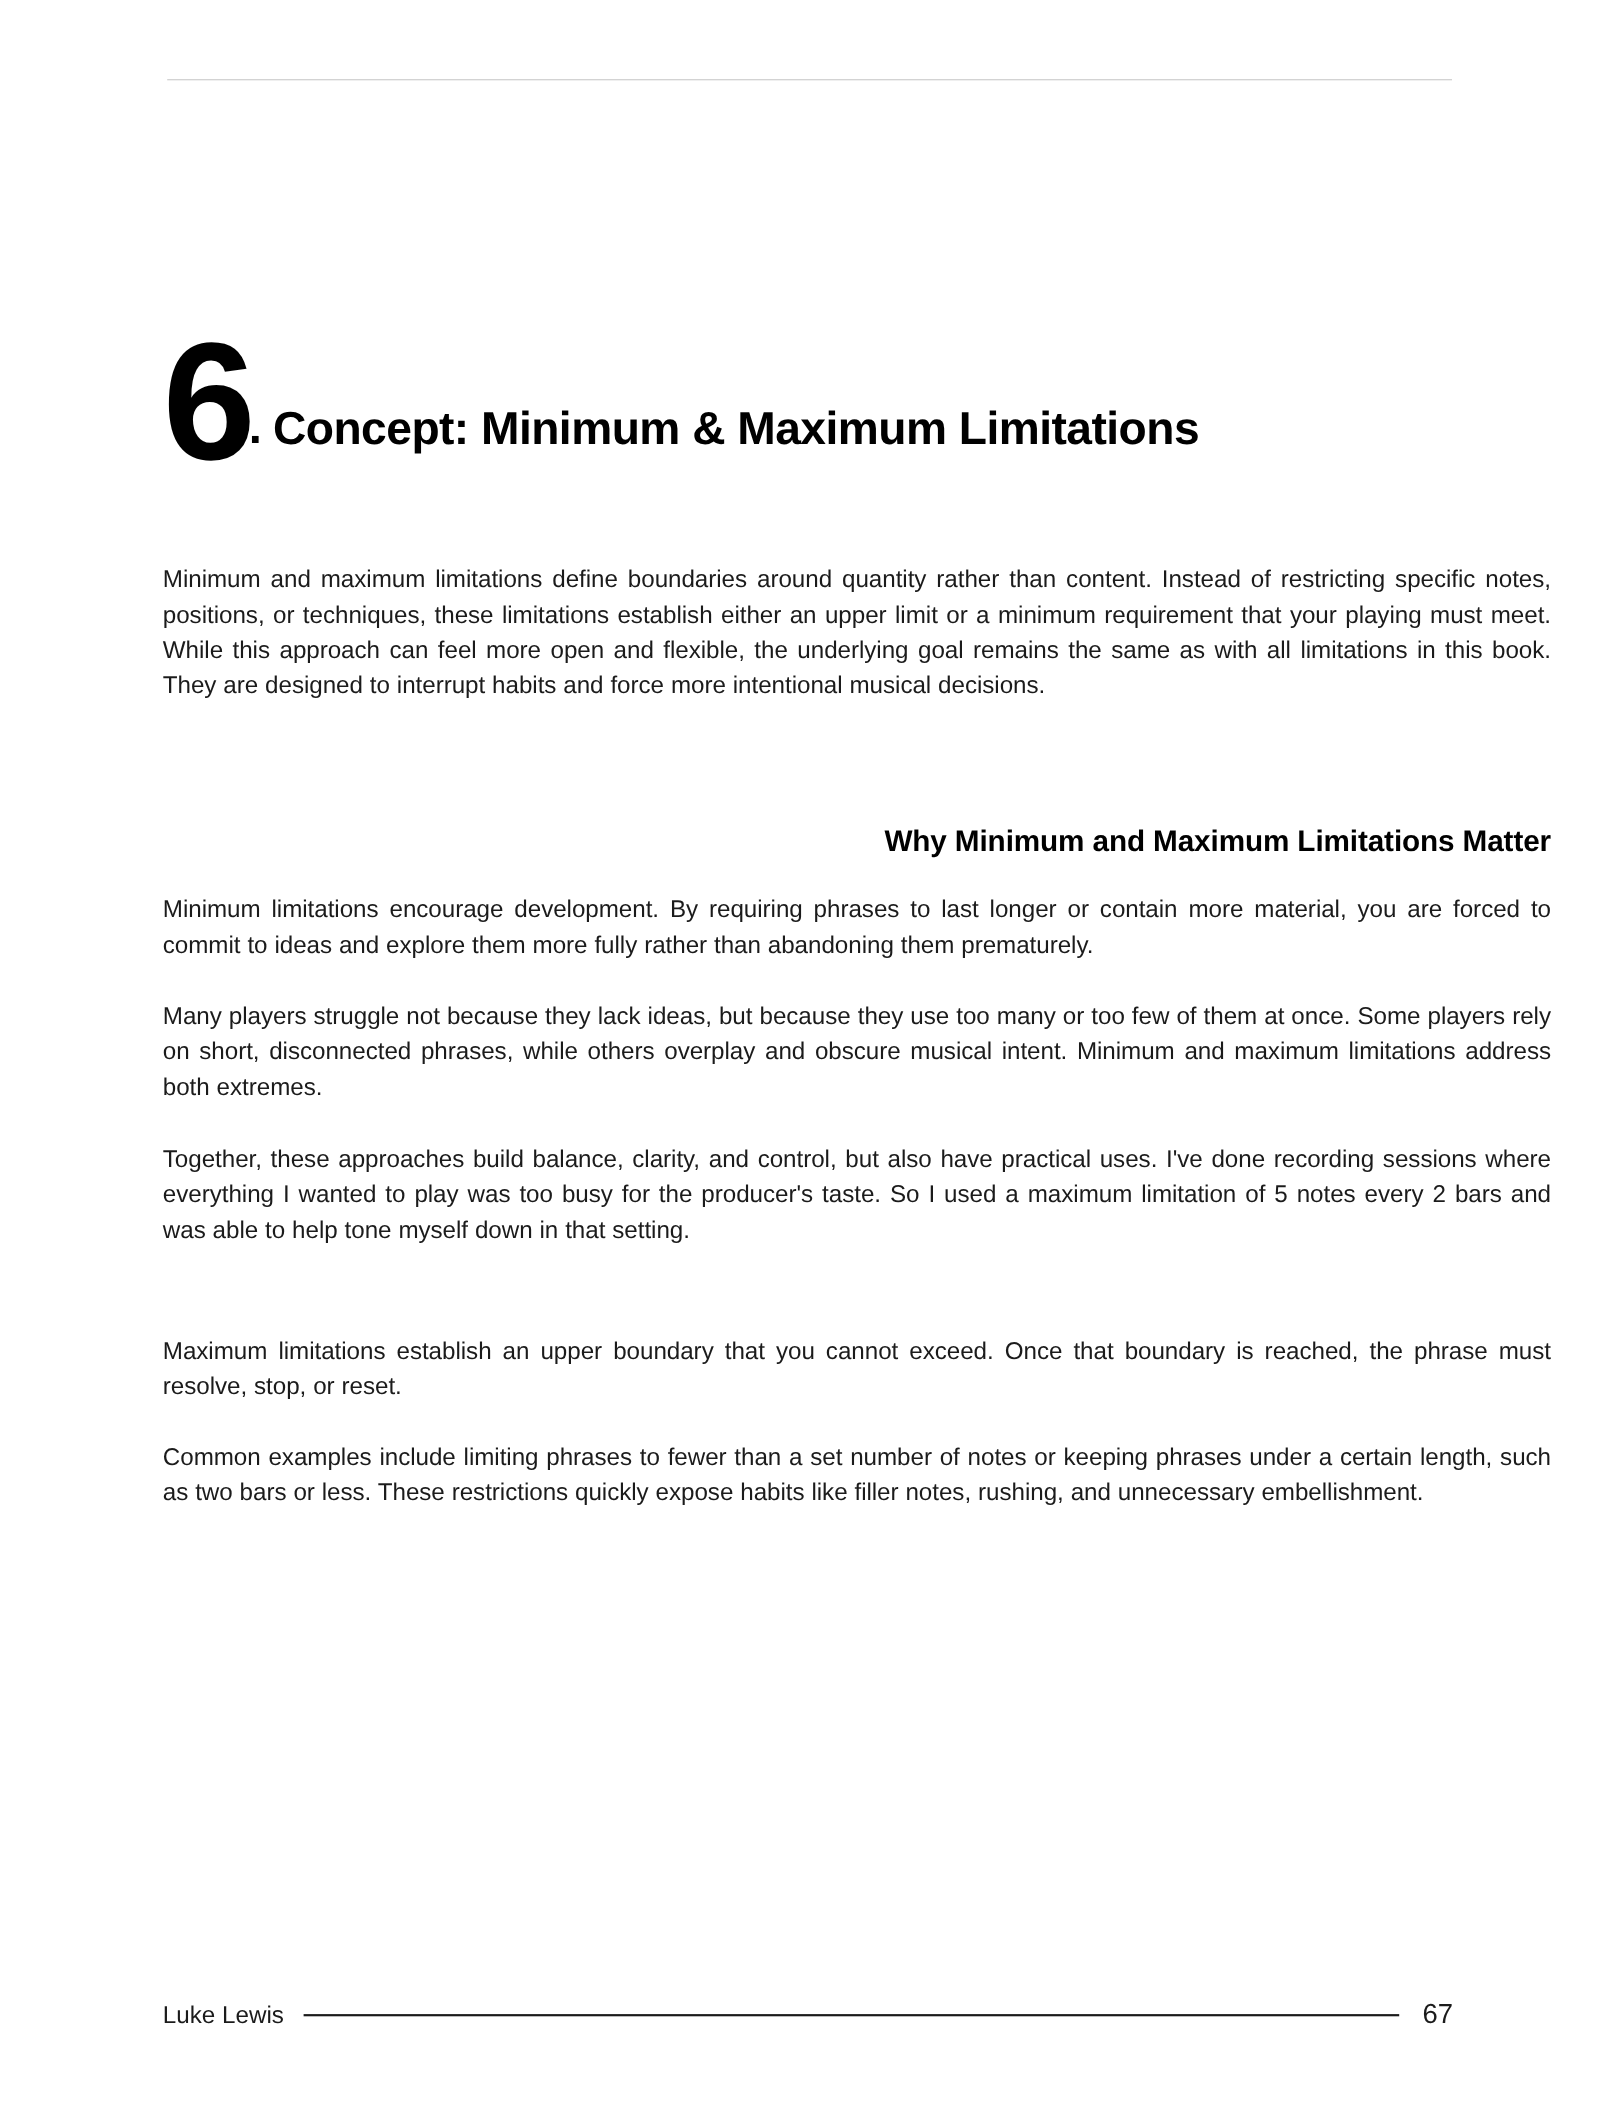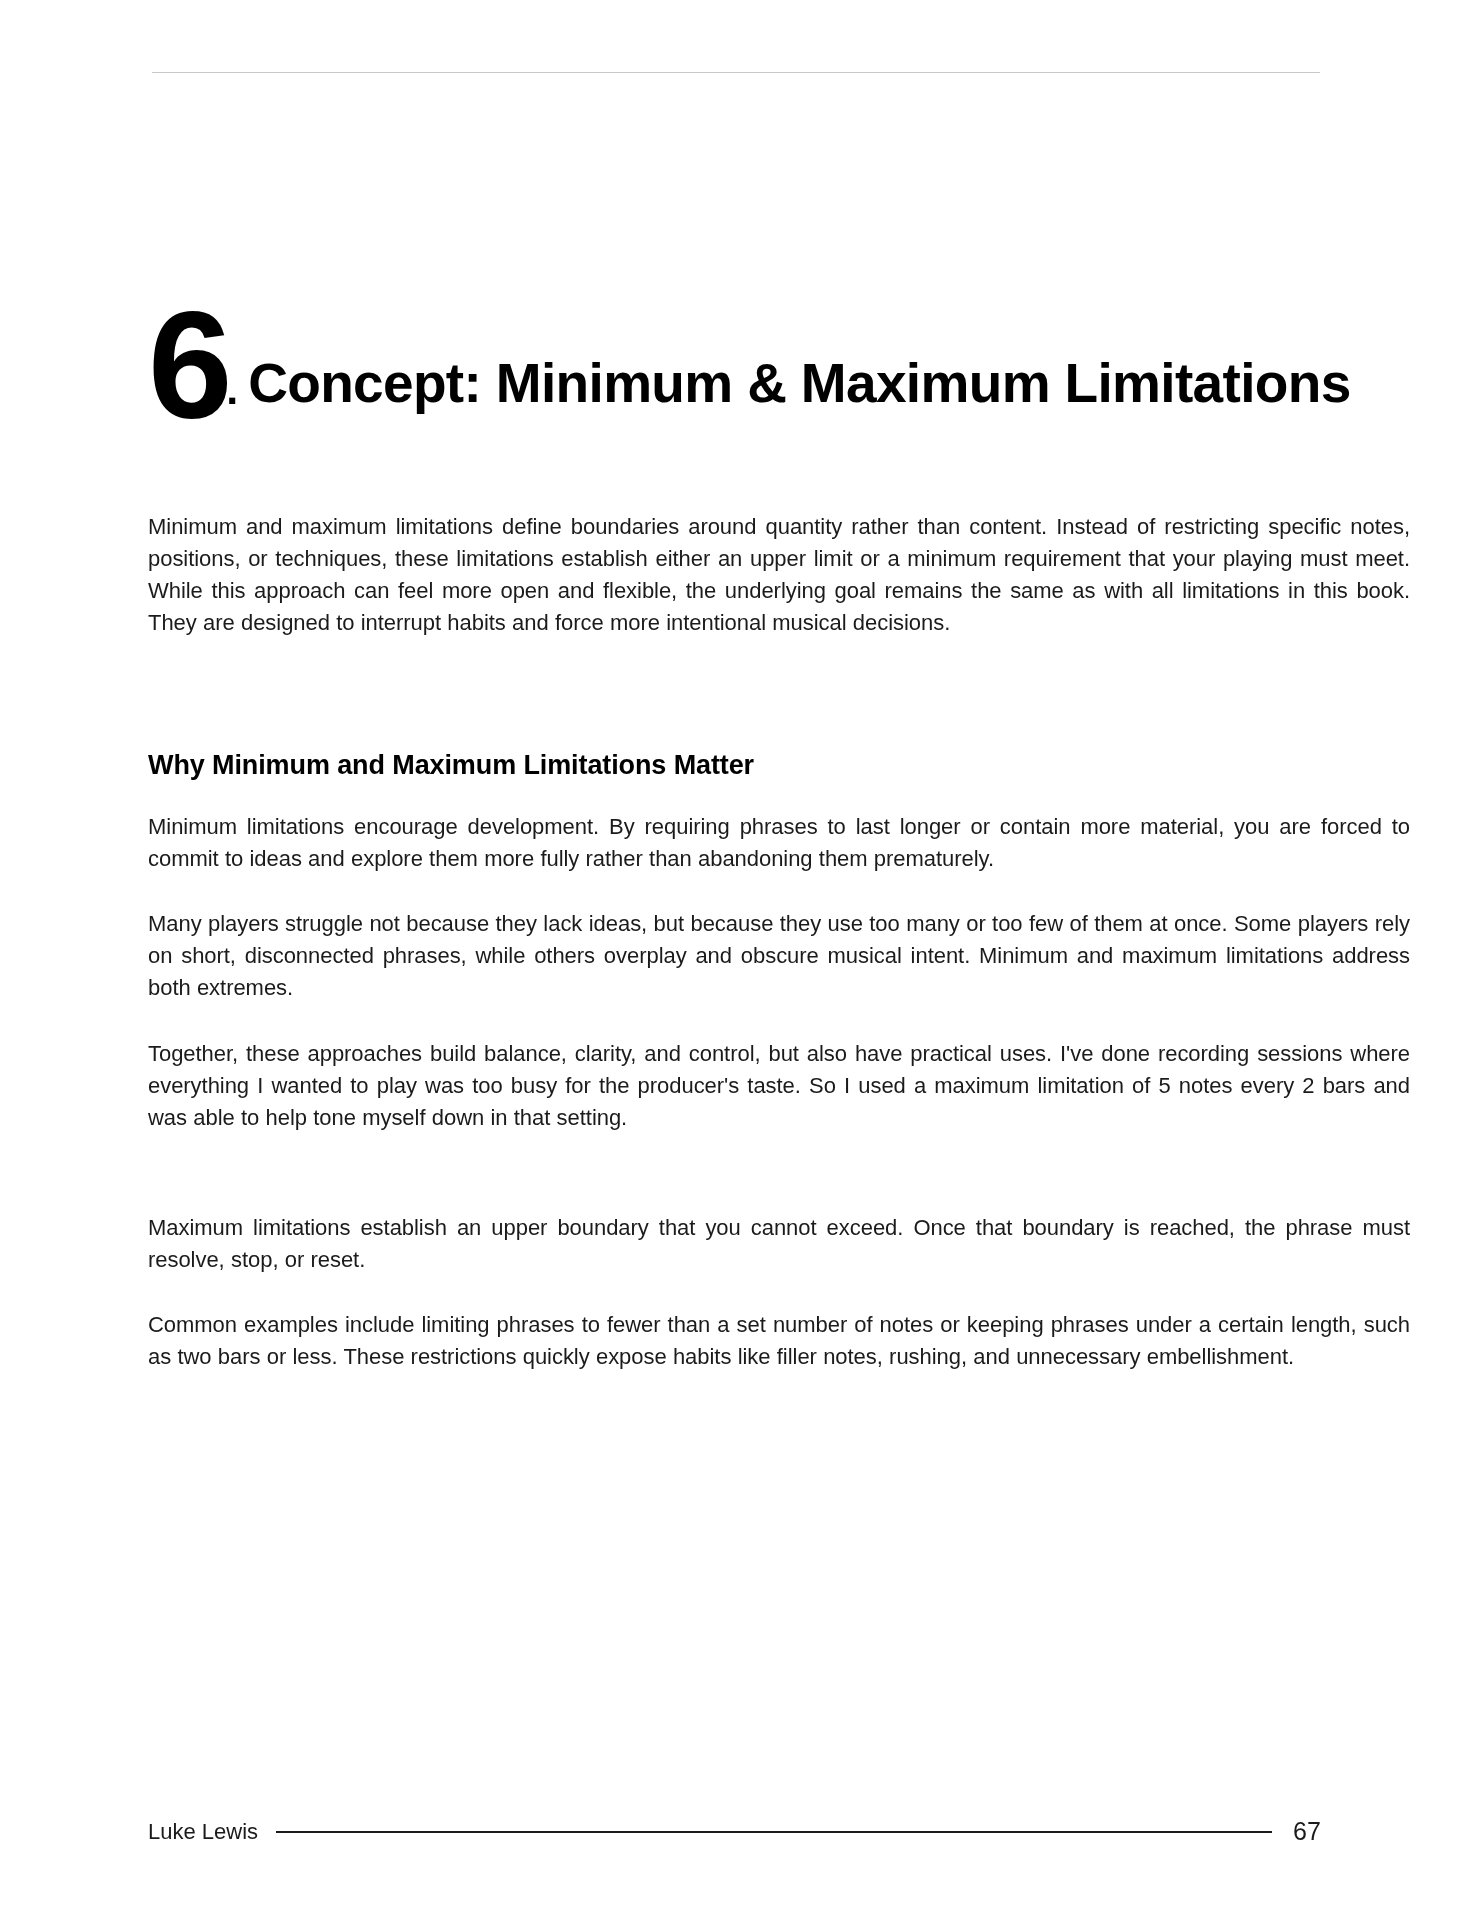--- a/index.html
+++ b/index.html
@@ -53,21 +53,21 @@
     font-weight: 700;
     letter-spacing: -0.055em;
     line-height: 0.78;
     color: #000000;
     display: block;
     margin-right: 2px;
     position: relative;
     top: 6px;
   }
   .chapter-heading-text {
-    font-size: 55px;
+    font-size: 42px;
     font-weight: 700;
     letter-spacing: -0.012em;
     color: #000000;
     padding-bottom: 8px;
     white-space: nowrap;
   }
   .chapter-dot {
     font-size: 43px;
     font-weight: 700;
     color: #000000;
@@ -86,20 +86,21 @@
     word-spacing: 0.01em;
   }
   p.body.last-of-block { margin-bottom: 0; }
 
   h2.section-heading {
     font-size: 27px;
     font-weight: 700;
     color: #000000;
     margin: 0 0 30px 0;
     letter-spacing: -0.004em;
+    text-align: right;
   }
   .block-gap-xlarge { height: 78px; }
 
   
   .footer {
     position: absolute;
     left: 148px;
     right: 148px;
     bottom: 74px;
     display: flex;

